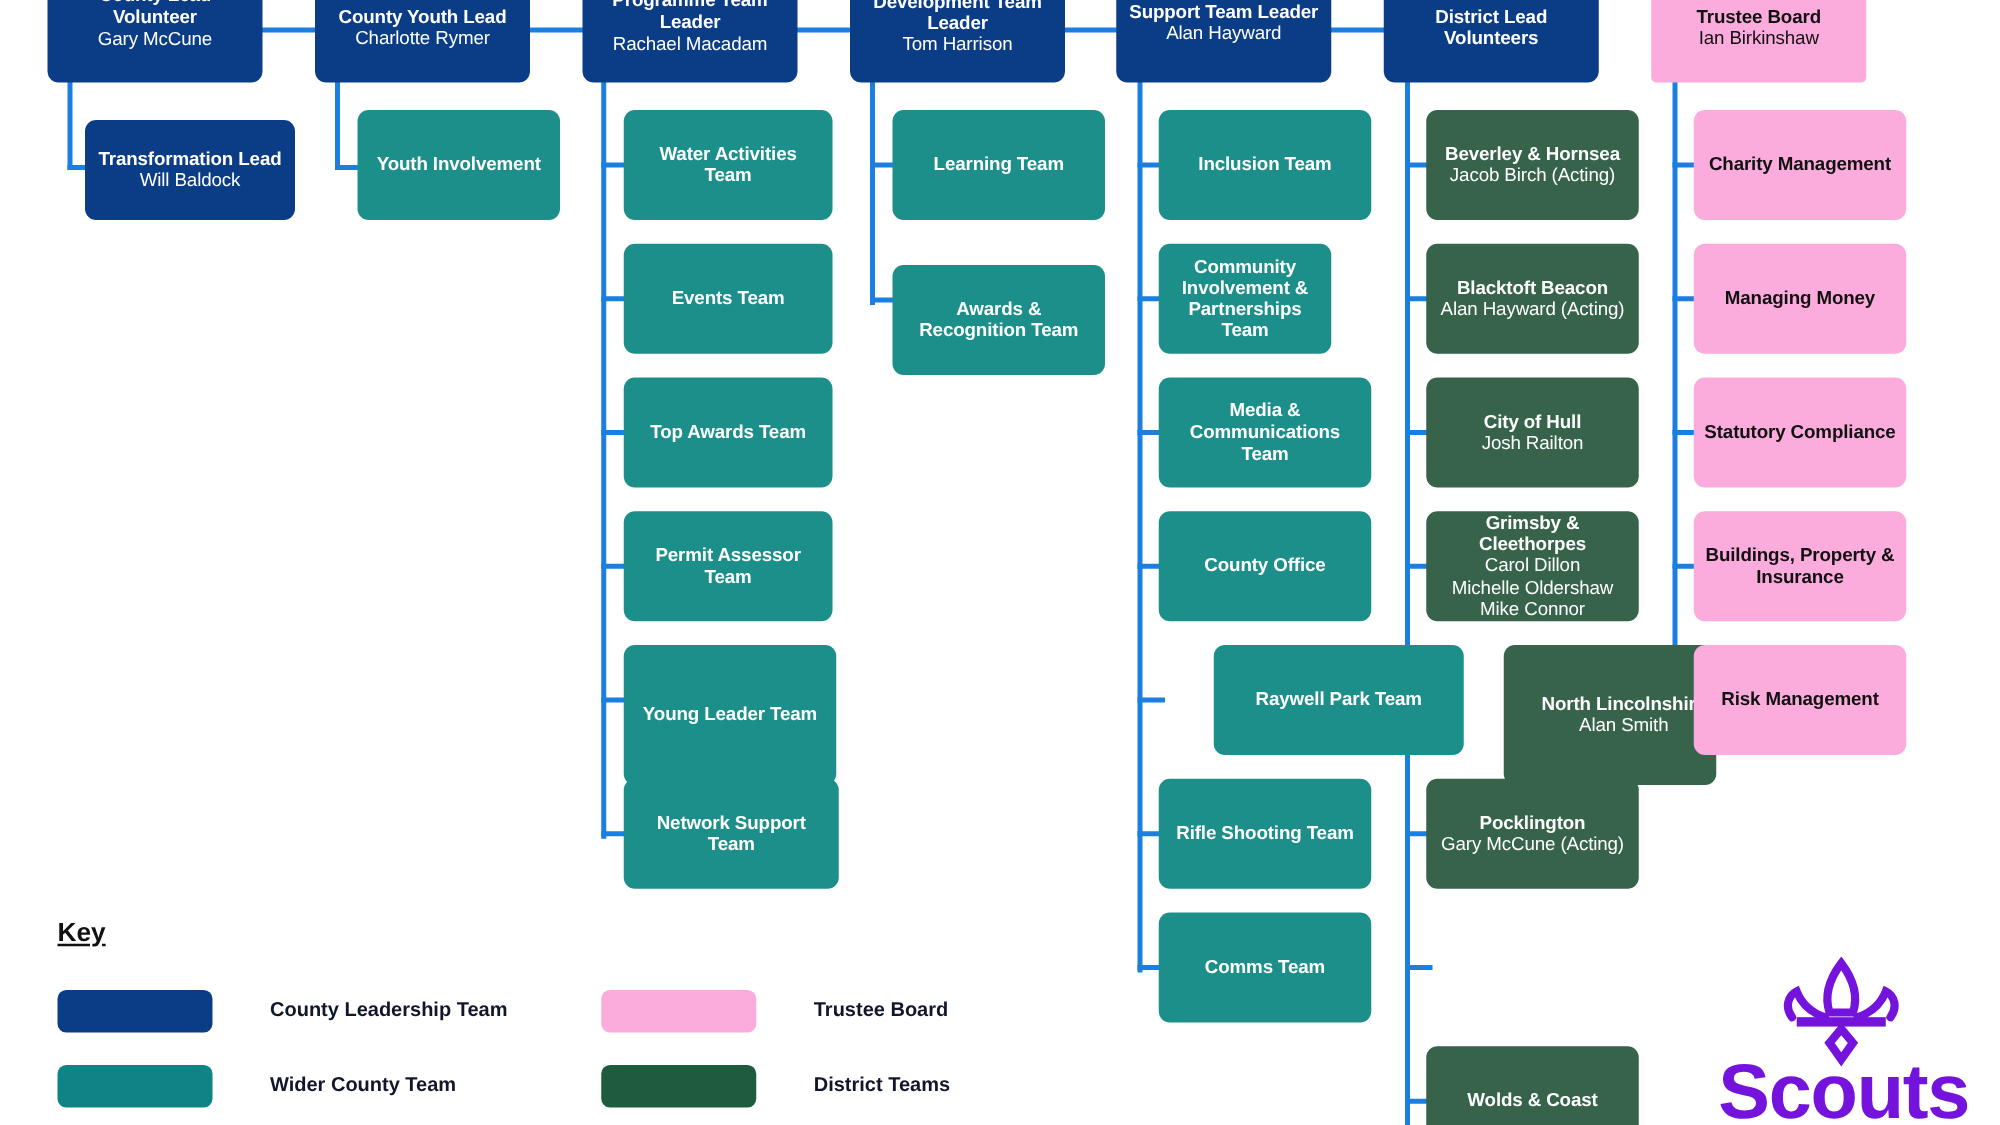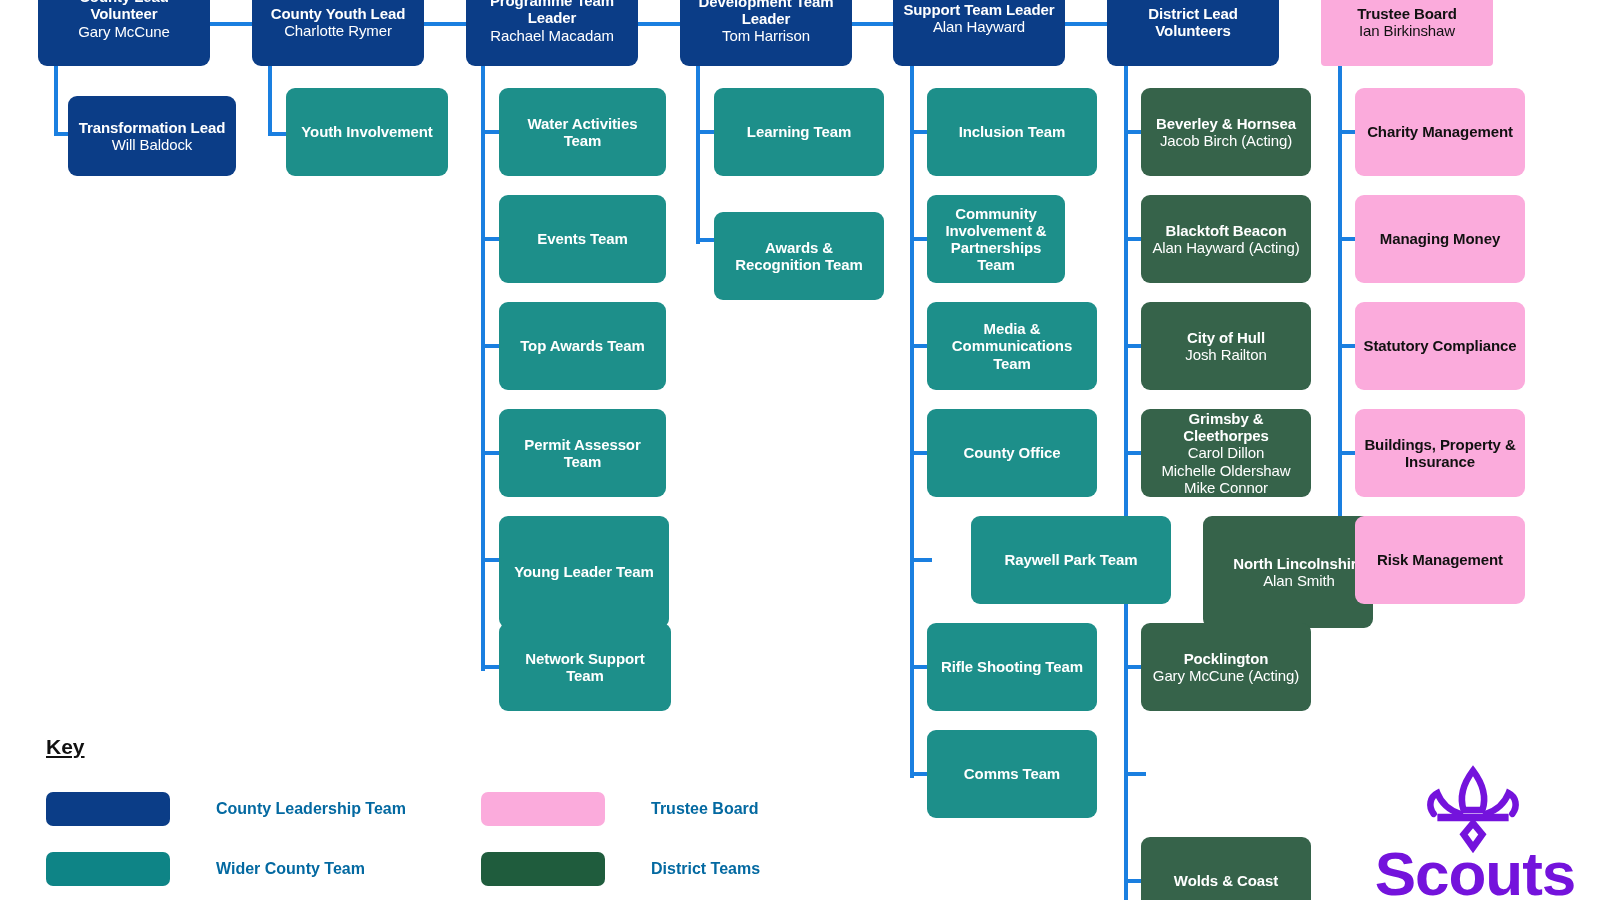--- a/index.html
+++ b/index.html
@@ -86,21 +86,21 @@
     align-items: center;
   }
   .key-swatch {
     width: 124px;
     height: 34px;
     border-radius: 7px;
   }
   .key-label {
     font-size: 16px;
     font-weight: bold;
-    color: #0369a1;
+    color: #0f172a;
   }
   .sw-navy  { background: #0b3d87; }
   .sw-teal  { background: #0e8486; }
   .sw-pink  { background: #fbabdc; }
   .sw-green { background: #1f5c3d; }
 
   
   #scouts-logo {
     position: absolute;
     left: 1355px;

